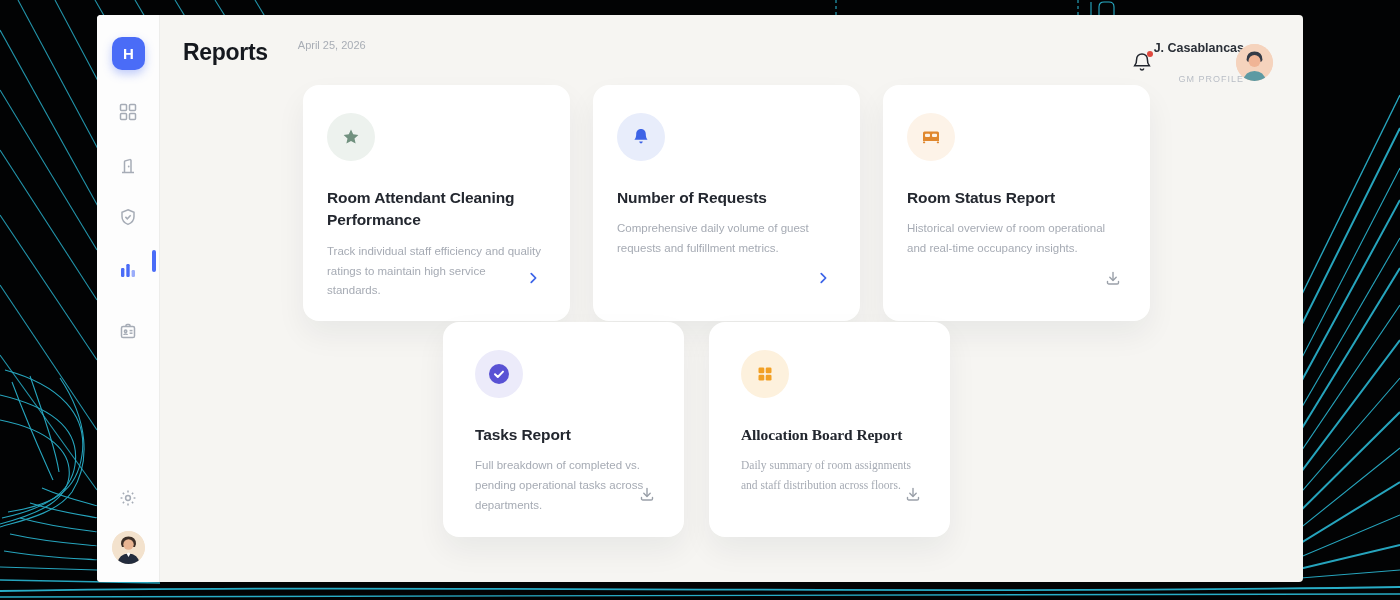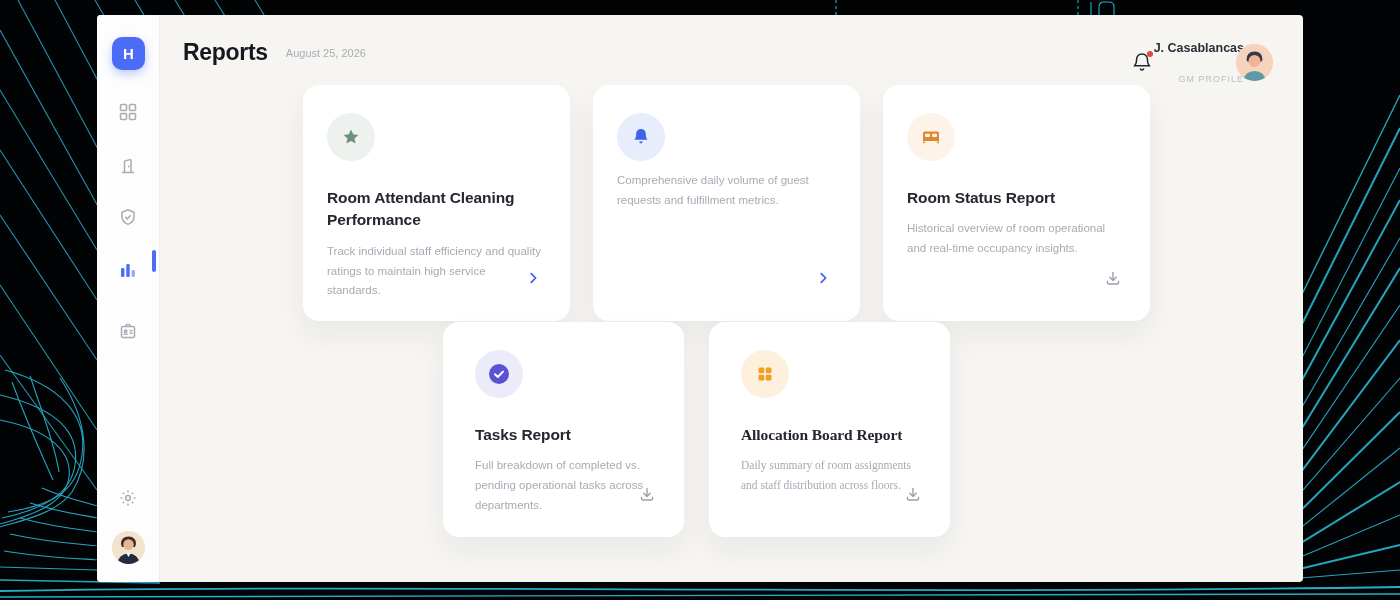--- a/index.html
+++ b/index.html
@@ -15,21 +15,21 @@
   .logo { position:absolute; left:15px; top:22px; width:33px; height:33px; border-radius:10px; background:#4a6cf7; color:#fff; font-weight:bold; font-size:15px; display:flex; align-items:center; justify-content:center; box-shadow:0 4px 10px rgba(74,108,247,.35); }
   .nav-item { position:absolute; left:13px; width:36px; height:36px; display:flex; align-items:center; justify-content:center; color:#a6acb6; cursor:pointer; }
   .nav-item svg { display:block; }
   .nav-item.active { color:#4a6cf7; }
   .active-indicator { position:absolute; left:55px; top:235px; width:4px; height:22px; border-radius:3px; background:#4a6cf7; }
   .side-avatar { position:absolute; left:15px; top:516px; width:33px; height:33px; border-radius:50%; overflow:hidden; background:#f3e2cd; cursor:pointer; }
 
   
   .main { position:absolute; left:63px; right:0; top:0; bottom:0; }
   .page-header { position:absolute; left:23px; right:30px; top:24px; display:flex; align-items:flex-start; justify-content:space-between; }
-  .ph-left { display:flex; align-items:center; gap:18px; }
+  .ph-left { display:flex; align-items:flex-start; gap:30px; }
   .page-title { font-size:23px; font-weight:bold; color:#15181e; letter-spacing:-0.3px; }
   .page-date { font-size:11px; color:#a8adb5; }
   .ph-right { display:flex; align-items:center; margin-top:2px; }
   .bell-wrap { position:relative; width:22px; height:24px; color:#23272f; cursor:pointer; }
   .bell-dot { position:absolute; right:1px; top:0; width:6px; height:6px; border-radius:50%; background:#e04a3f; }
   .user-block { text-align:right; cursor:pointer; }
   .user-name { font-size:12.5px; font-weight:bold; color:#2b3038; }
   .user-role { font-size:9px; color:#b9bec6; letter-spacing:1px; margin-top:19px; }
   .user-avatar { width:37px; height:37px; border-radius:50%; overflow:hidden; background:#f5d3bd; margin-left:-8px; cursor:pointer; }
 
@@ -177,21 +177,21 @@
           <path d="M14.5 22.5 L16.5 26 L18.5 22.5 L16.5 21.5 Z" fill="#fff"></path>
         </svg>
       </div>
     </nav>
 
     <main class="main">
 
       <header class="page-header">
         <div class="ph-left">
           <h1 class="page-title">Reports</h1>
-          <span class="page-date">August 25, 2026</span>
+          <span class="page-date">April 25, 2026</span>
         </div>
         <div class="ph-right">
           <div class="bell-wrap">
             <svg width="20" height="22" viewBox="0 0 20 22" fill="none" stroke="currentColor" stroke-width="1.5">
               <path d="M10 3 C6.7 3 4.6 5.4 4.6 8.4 C4.6 12.6 3.2 13.8 2.6 14.8 H17.4 C16.8 13.8 15.4 12.6 15.4 8.4 C15.4 5.4 13.3 3 10 3 Z"></path>
               <path d="M8.2 17.5 C8.5 18.5 9.2 19 10 19 C10.8 19 11.5 18.5 11.8 17.5"></path>
             </svg>
             <span class="bell-dot"></span>
           </div>
           <div class="user-block">
@@ -224,20 +224,21 @@
         </div>
       </article>
 
       <article class="card r1 card-2">
         <div class="card-icon" style="background: rgb(232, 237, 251); color: rgb(61, 99, 230);">
           <svg width="18" height="20" viewBox="0 0 18 20" fill="currentColor">
             <path d="M9 2 C6 2 4.2 4.2 4.2 7 C4.2 10.8 3 11.8 2.4 12.8 H15.6 C15 11.8 13.8 10.8 13.8 7 C13.8 4.2 12 2 9 2 Z"></path>
             <path d="M7.2 14.6 C7.4 15.8 8.1 16.4 9 16.4 C9.9 16.4 10.6 15.8 10.8 14.6 Z"></path>
           </svg>
         </div>
+        <h2 class="card-title">Number of Requests</h2>
         <p class="card-desc">Comprehensive daily volume of guest requests and fulfillment metrics.</p>
         <div class="card-action chevron">
           <svg width="14" height="14" viewBox="0 0 16 16" fill="none" stroke="currentColor" stroke-width="2" stroke-linecap="round" stroke-linejoin="round">
             <polyline points="6,3 11,8 6,13"></polyline>
           </svg>
         </div>
       </article>
 
       <article class="card r1 card-3">
         <div class="card-icon" style="background: rgb(253, 243, 232); color: rgb(224, 136, 46);">

